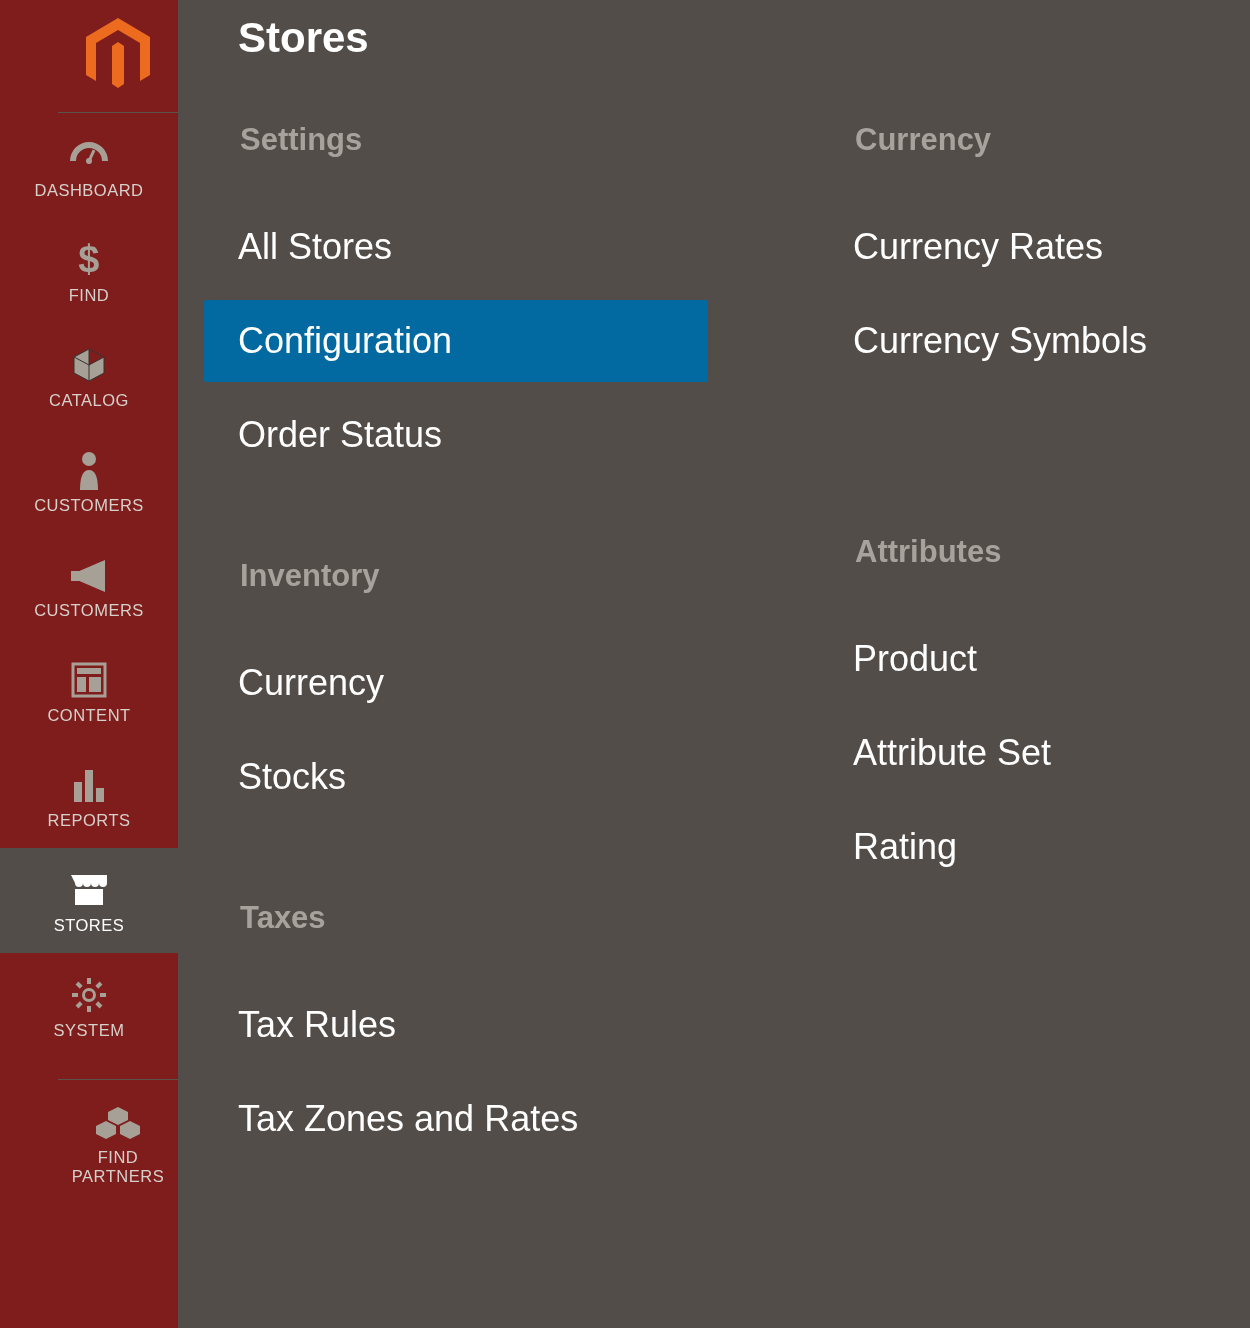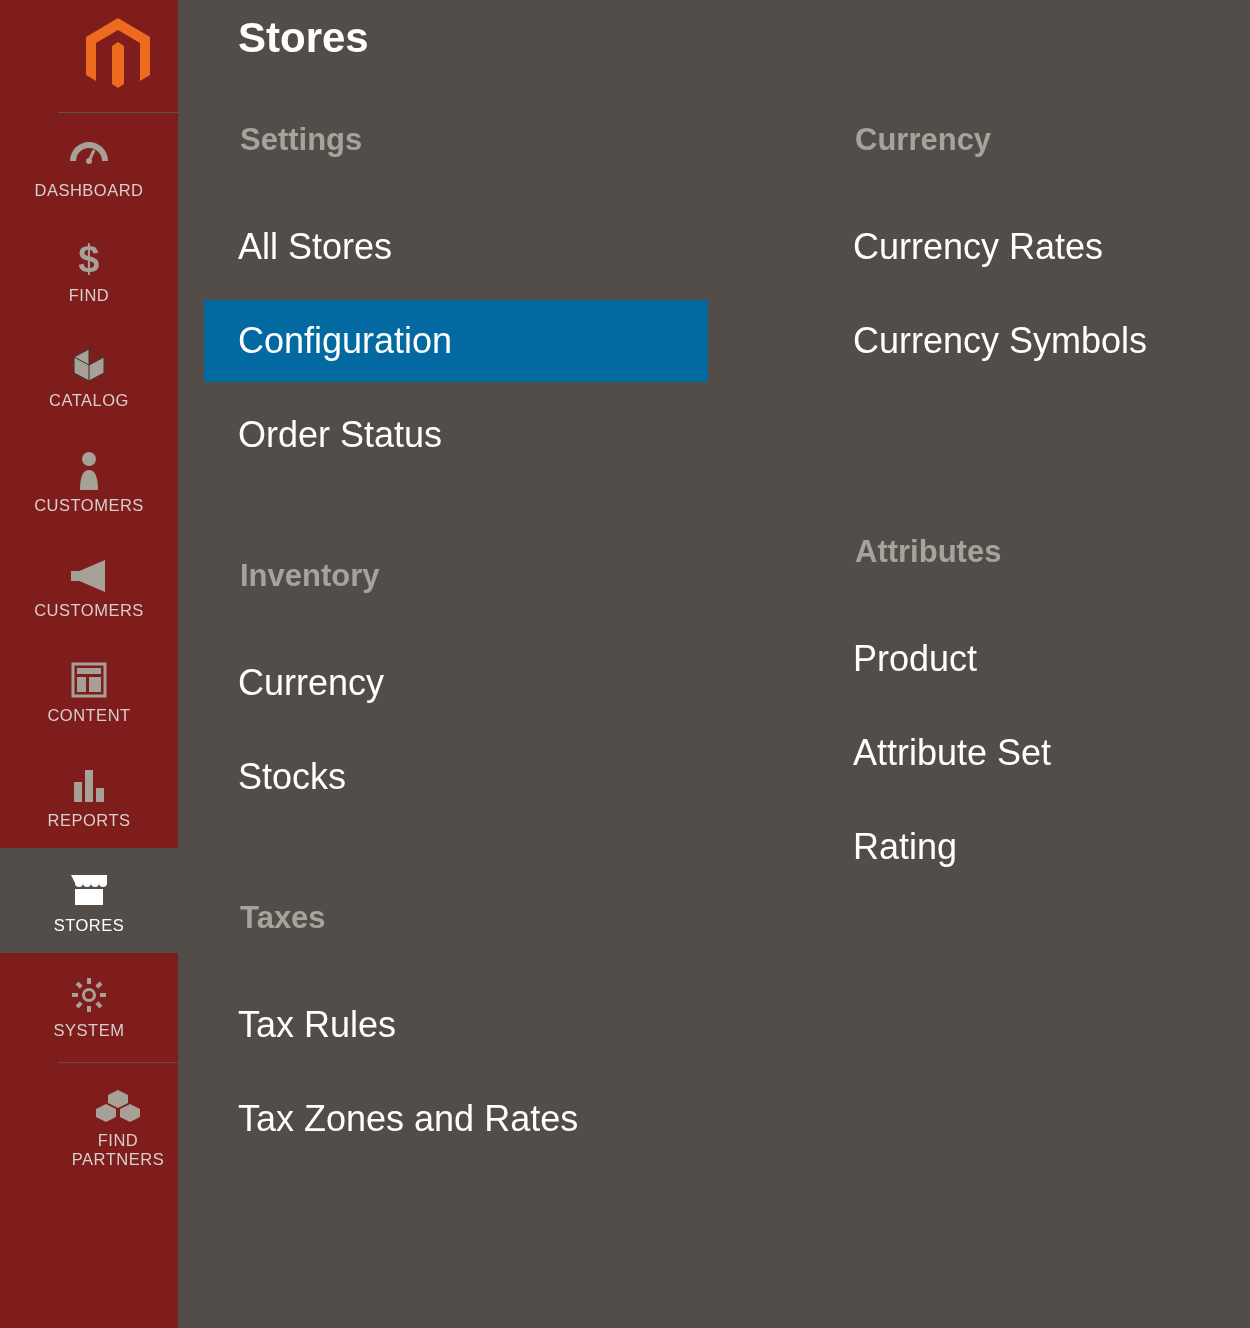--- a/index.html
+++ b/index.html
@@ -55,21 +55,21 @@
     margin-top: 6px;
     text-align:center;
     line-height:1.15;
     font-weight:400;
     color:#d6d0ca;
   }
   .nav-item.active .label { color:#fff; }
 
   .nav-item:last-child {
     border-top:1px solid #5a524c;
-    margin-top:4px;
+    margin-top:21px;
     width:120px;
   }
 
   
   .flyout {
     flex: 1;
     background: #524d49;
     position: relative;
     padding: 0 0 0 60px;
     display:flex;

